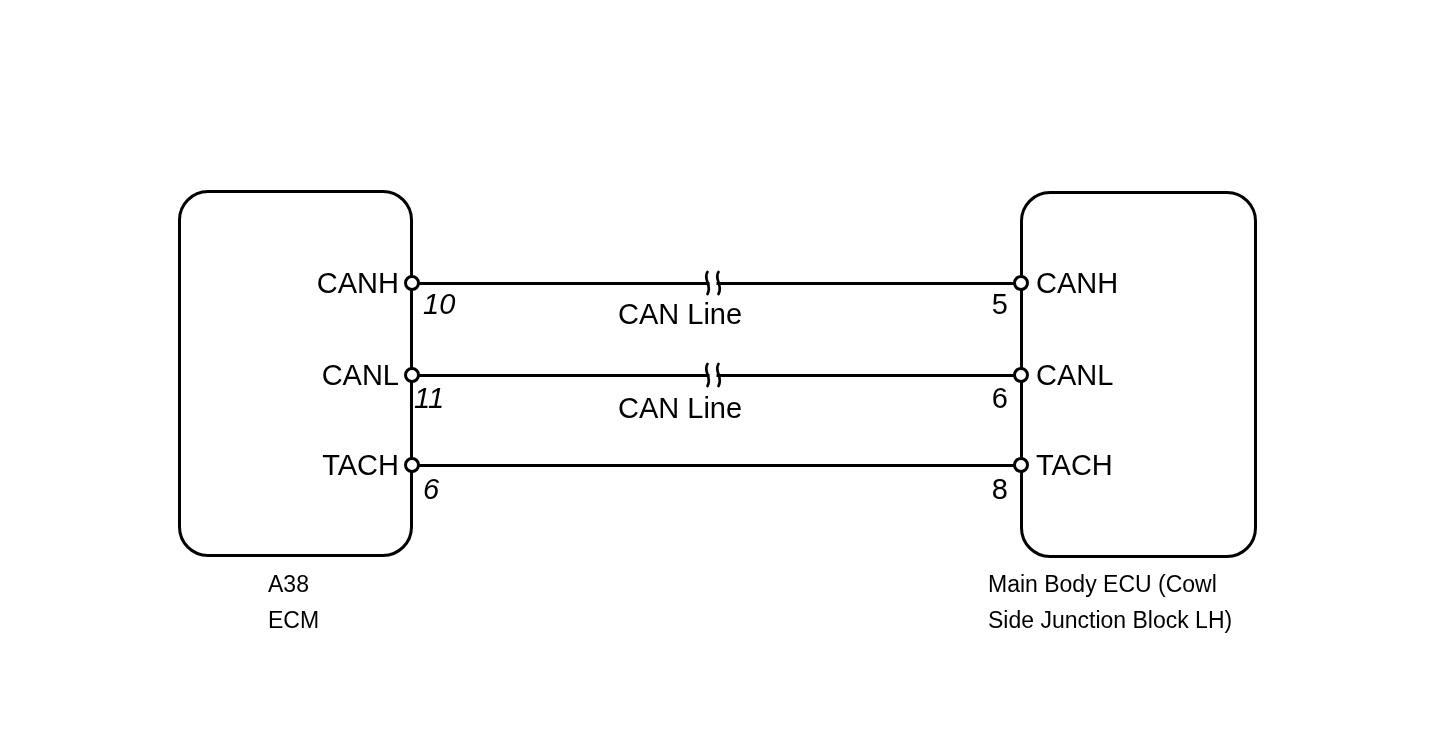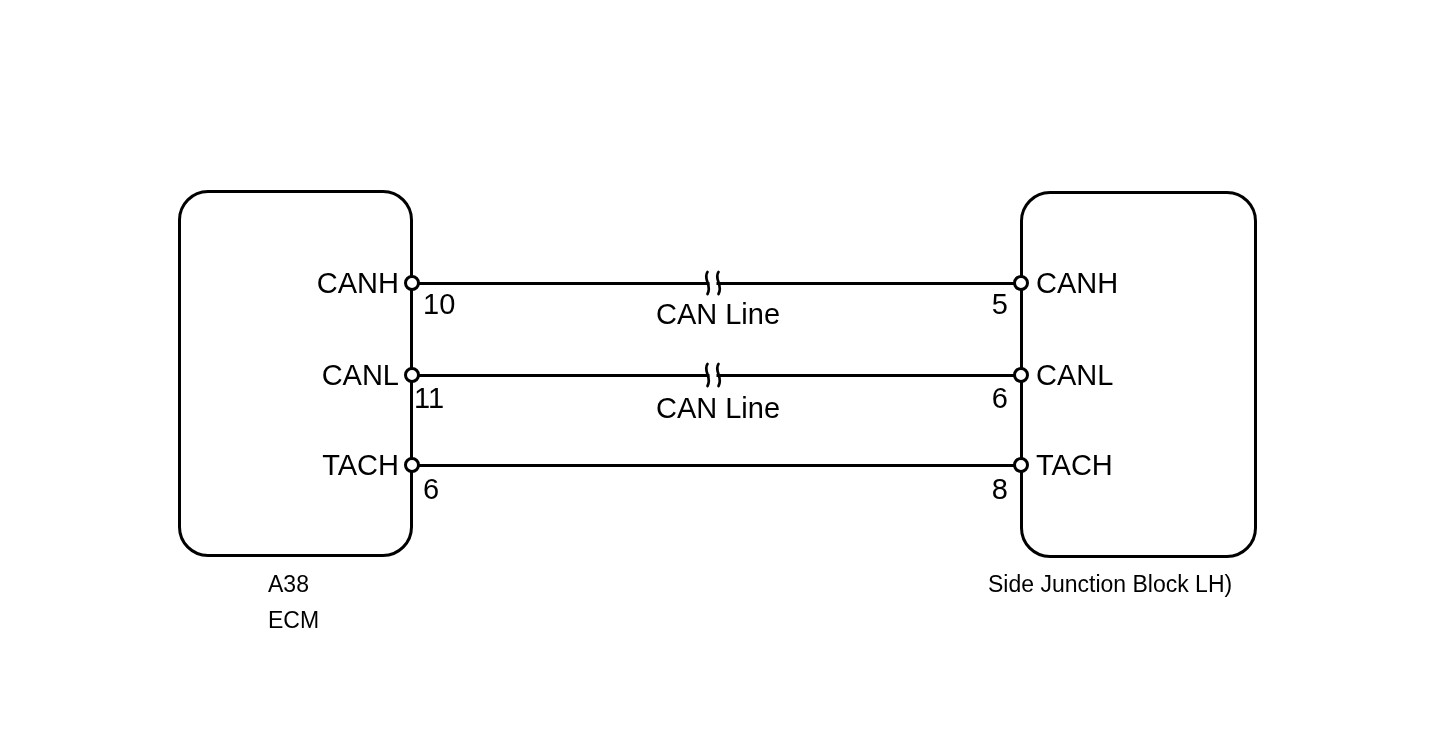--- a/index.html
+++ b/index.html
@@ -39,23 +39,23 @@
   }
   .lbl {
     position: absolute;
     font-size: 29px;
     line-height: 34px;
     color: #000000;
     white-space: nowrap;
   }
   .term-label-left { width: 149px; text-align: right; }
   .term-label-right { text-align: left; }
-  .pin-num-left { text-align: right; }
+  .pin-num-left { text-align: right; font-style: italic; }
   .pin-num-right { width: 50px; text-align: right; }
-  .wire-label { width: 200px; text-align: center; }
+  .wire-label { width: 200px; }
   .connector-caption {
     position: absolute;
     font-size: 23px;
     line-height: 36px;
     color: #000000;
     white-space: nowrap;
   }
   .break-icon { position: absolute; }
 </style>
 </head>
@@ -107,16 +107,17 @@
   <div class="lbl term-label-right" style="left:1036px; top:266px;">CANH</div>
   <div class="lbl term-label-right" style="left:1036px; top:358px;">CANL</div>
   <div class="lbl term-label-right" style="left:1036px; top:448px;">TACH</div>
 
   <div class="connector-caption" style="left:268px; top:566px;">
     <div>A38</div>
     <div>ECM</div>
   </div>
 
   <div class="connector-caption" style="left:988px; top:566px;">
+    <div>Main Body ECU (Cowl</div>
     <div>Side Junction Block LH)</div>
   </div>
 
 </div>
 
 </body></html>

